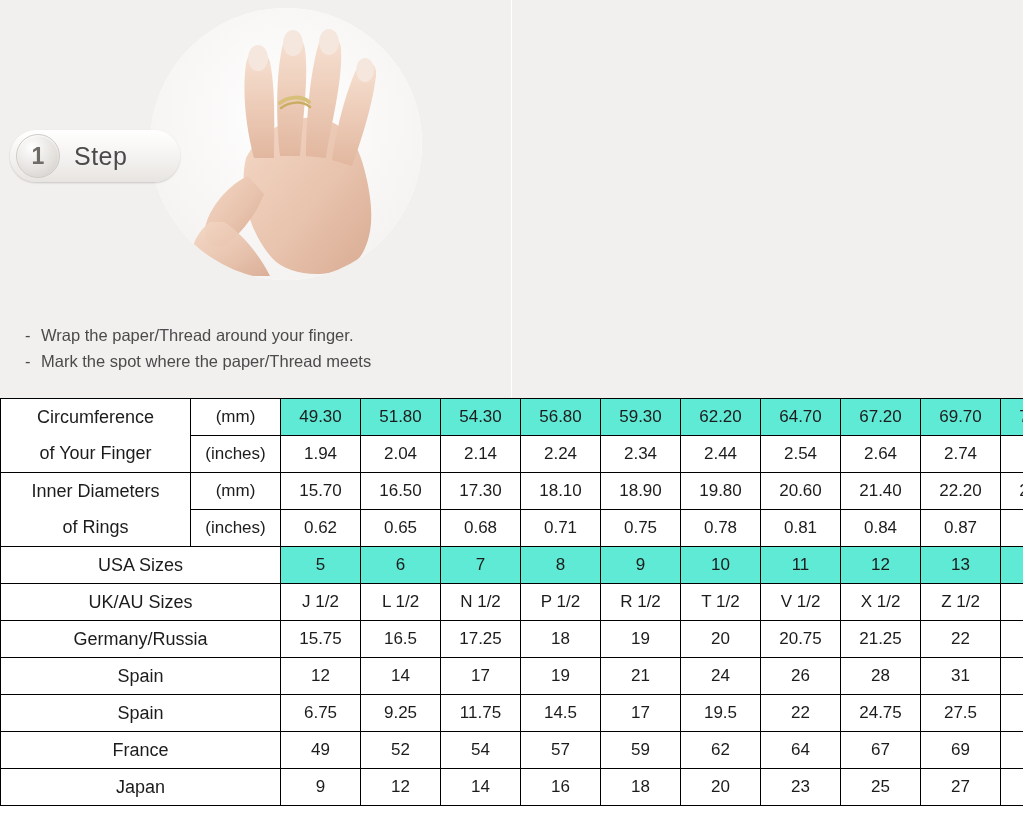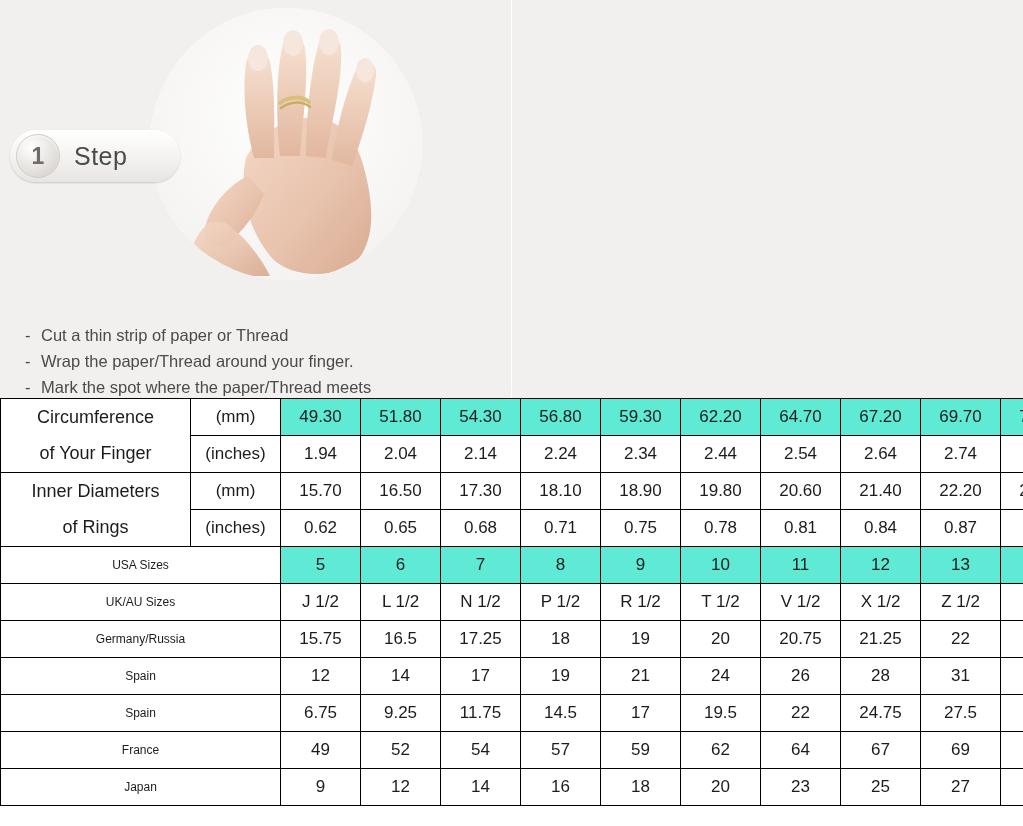--- a/index.html
+++ b/index.html
@@ -134,21 +134,21 @@
     overflow: hidden;
   }
   td.label-main {
     text-align: center;
     font-size: 18px;
     width: 185px;
   }
   td.label-left {
     text-align: left;
     padding-left: 8px;
-    font-size: 12px;
+    font-size: 18px;
     width: 185px;
   }
   td.unit {
     width: 85px;
     text-align: center;
     font-size: 17px;
   }
   td.val { width: 75px; }
   td.shaded { background: #5eead4; }
   .no-bottom { border-bottom: none !important; }
@@ -202,21 +202,20 @@
           <path d="M60 214 C44 226 36 248 44 268 L120 268 C108 244 90 224 74 214 Z" fill="url(#skin)" opacity="0.95"></path>
         </svg>
       </div>
 
       <div class="step-pill s1">
         <div class="step-num">1</div>
         <div class="step-word">Step</div>
       </div>
 
       <div class="instructions i1">
-        <div><span class="dash">-</span><span>Cut a thin strip of paper or Thread</span></div>
         <div><span class="dash">-</span><span>Wrap the paper/Thread around your finger.</span></div>
         <div><span class="dash">-</span><span>Mark the spot where the paper/Thread meets</span></div>
       </div>
     </div>
 
     <div class="panel-divider"></div>
 
     <div class="step-panel right">
       
       

